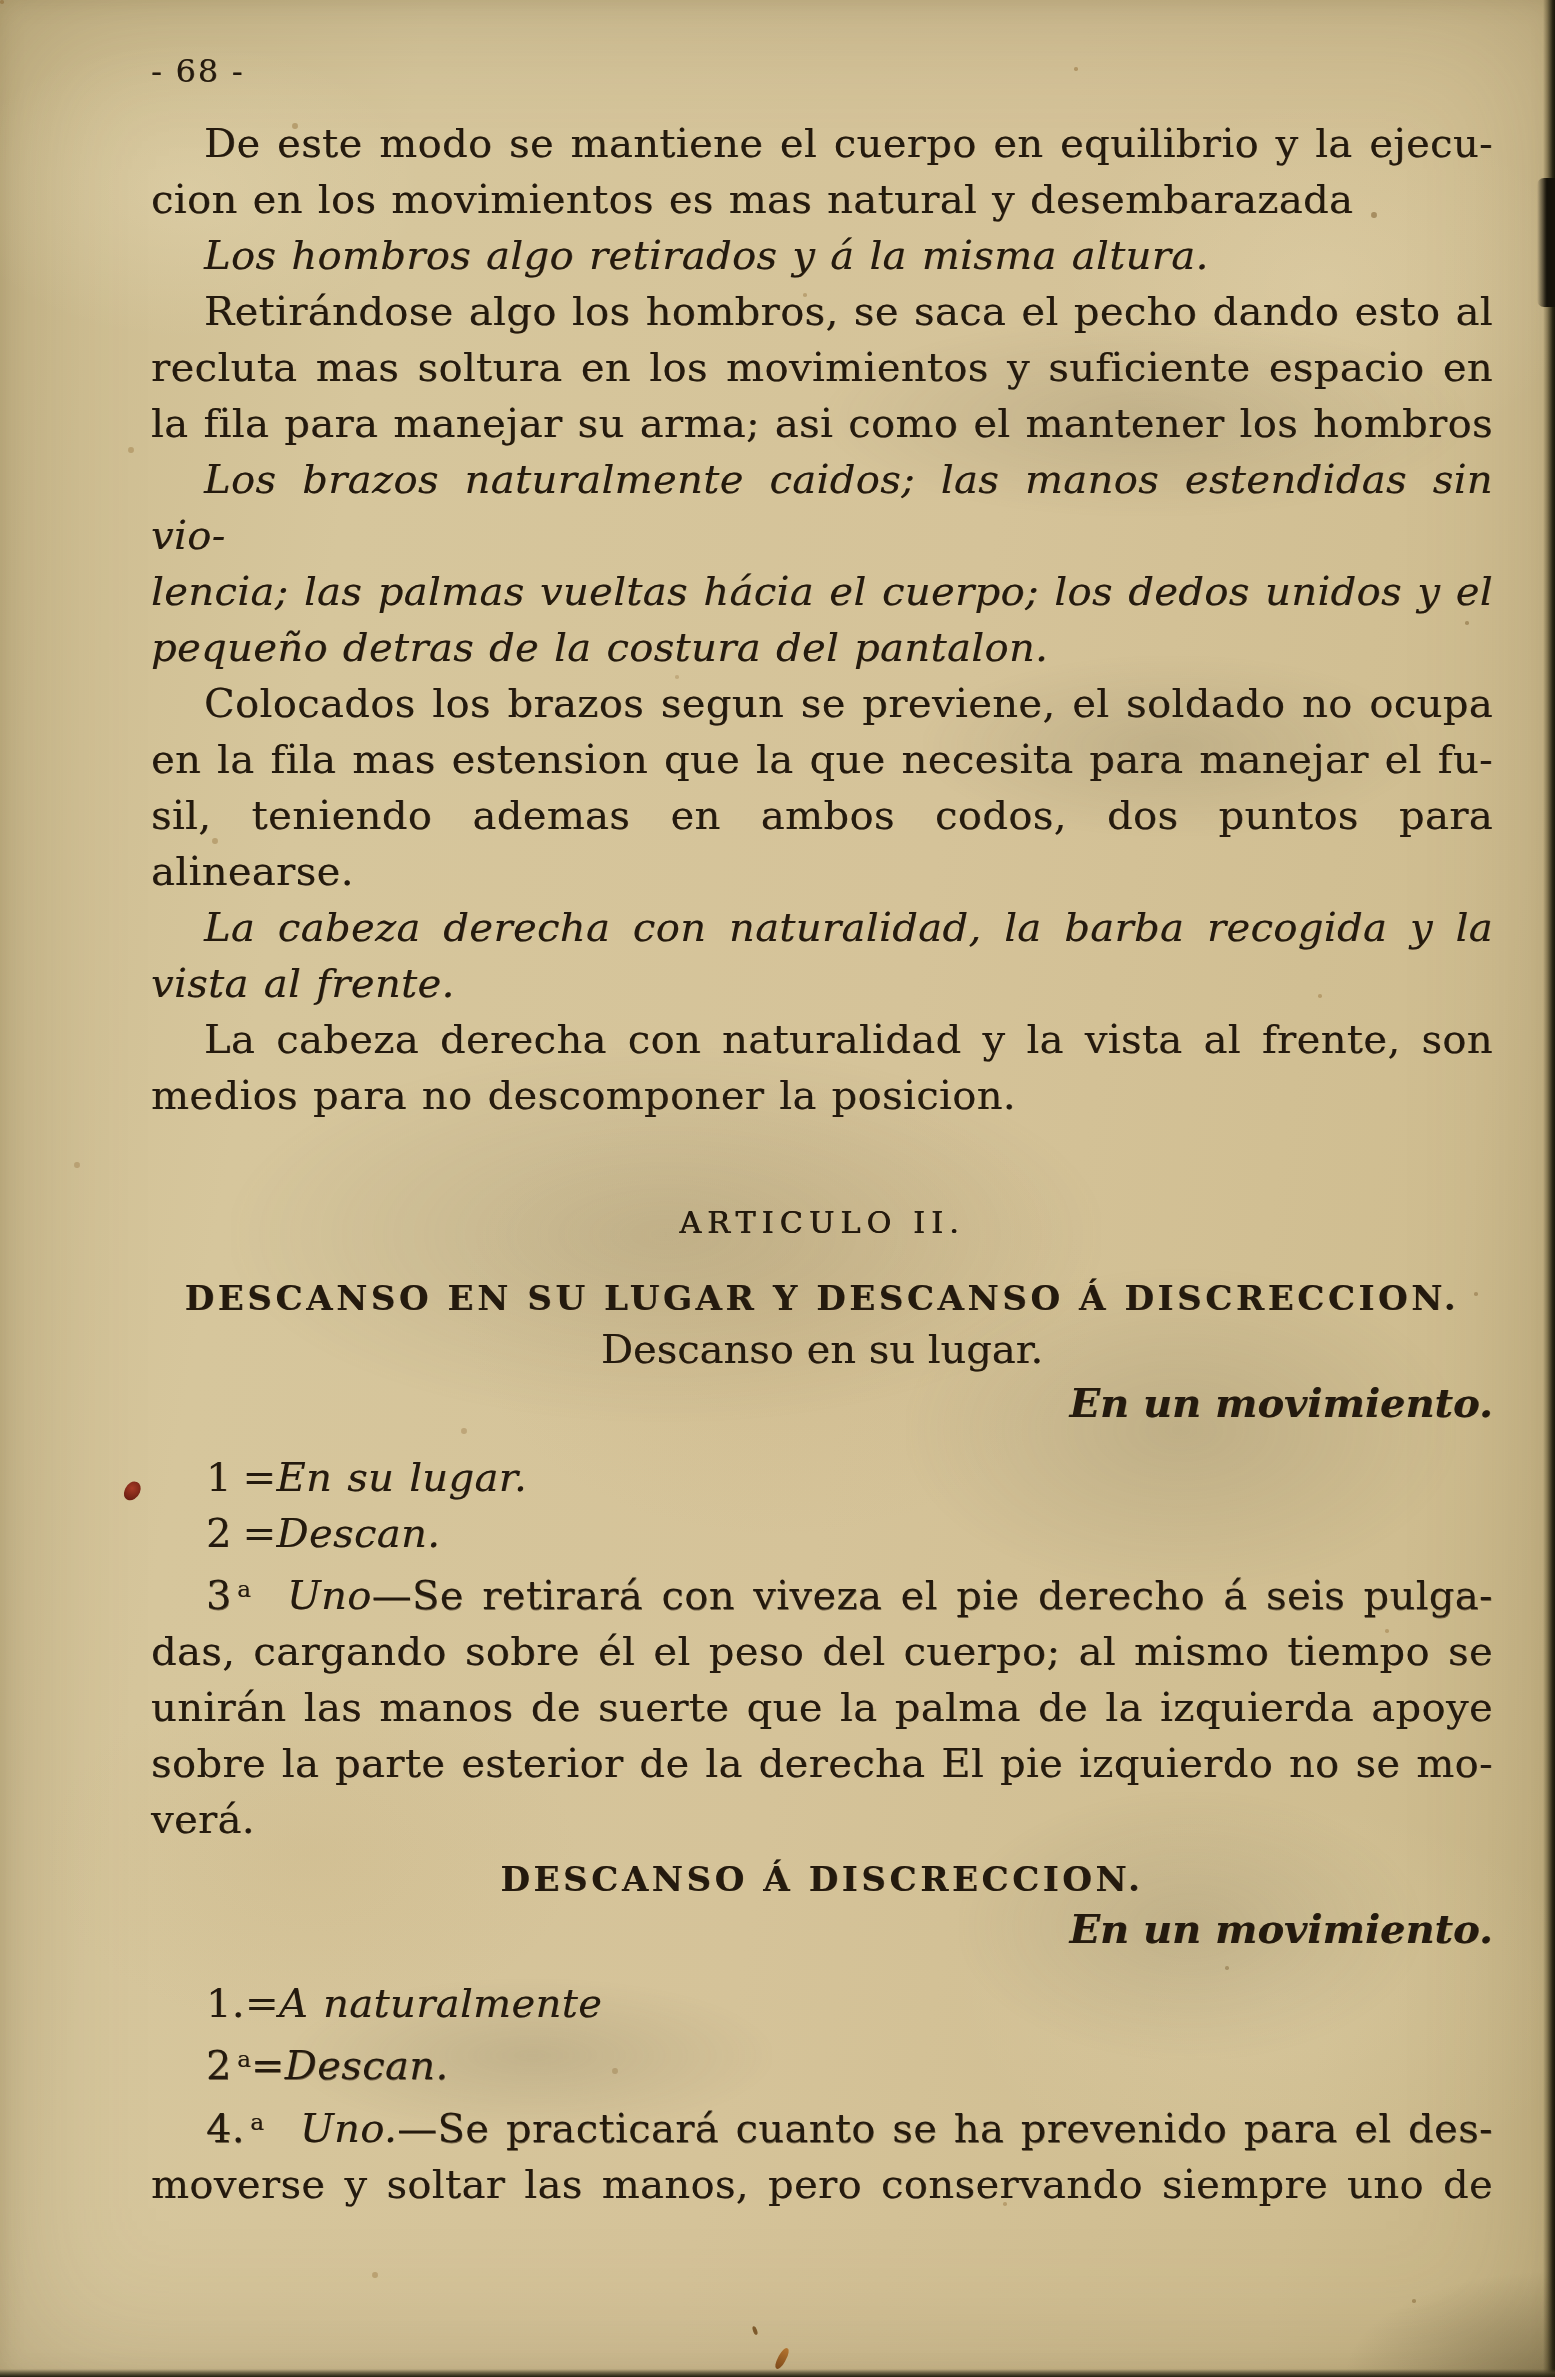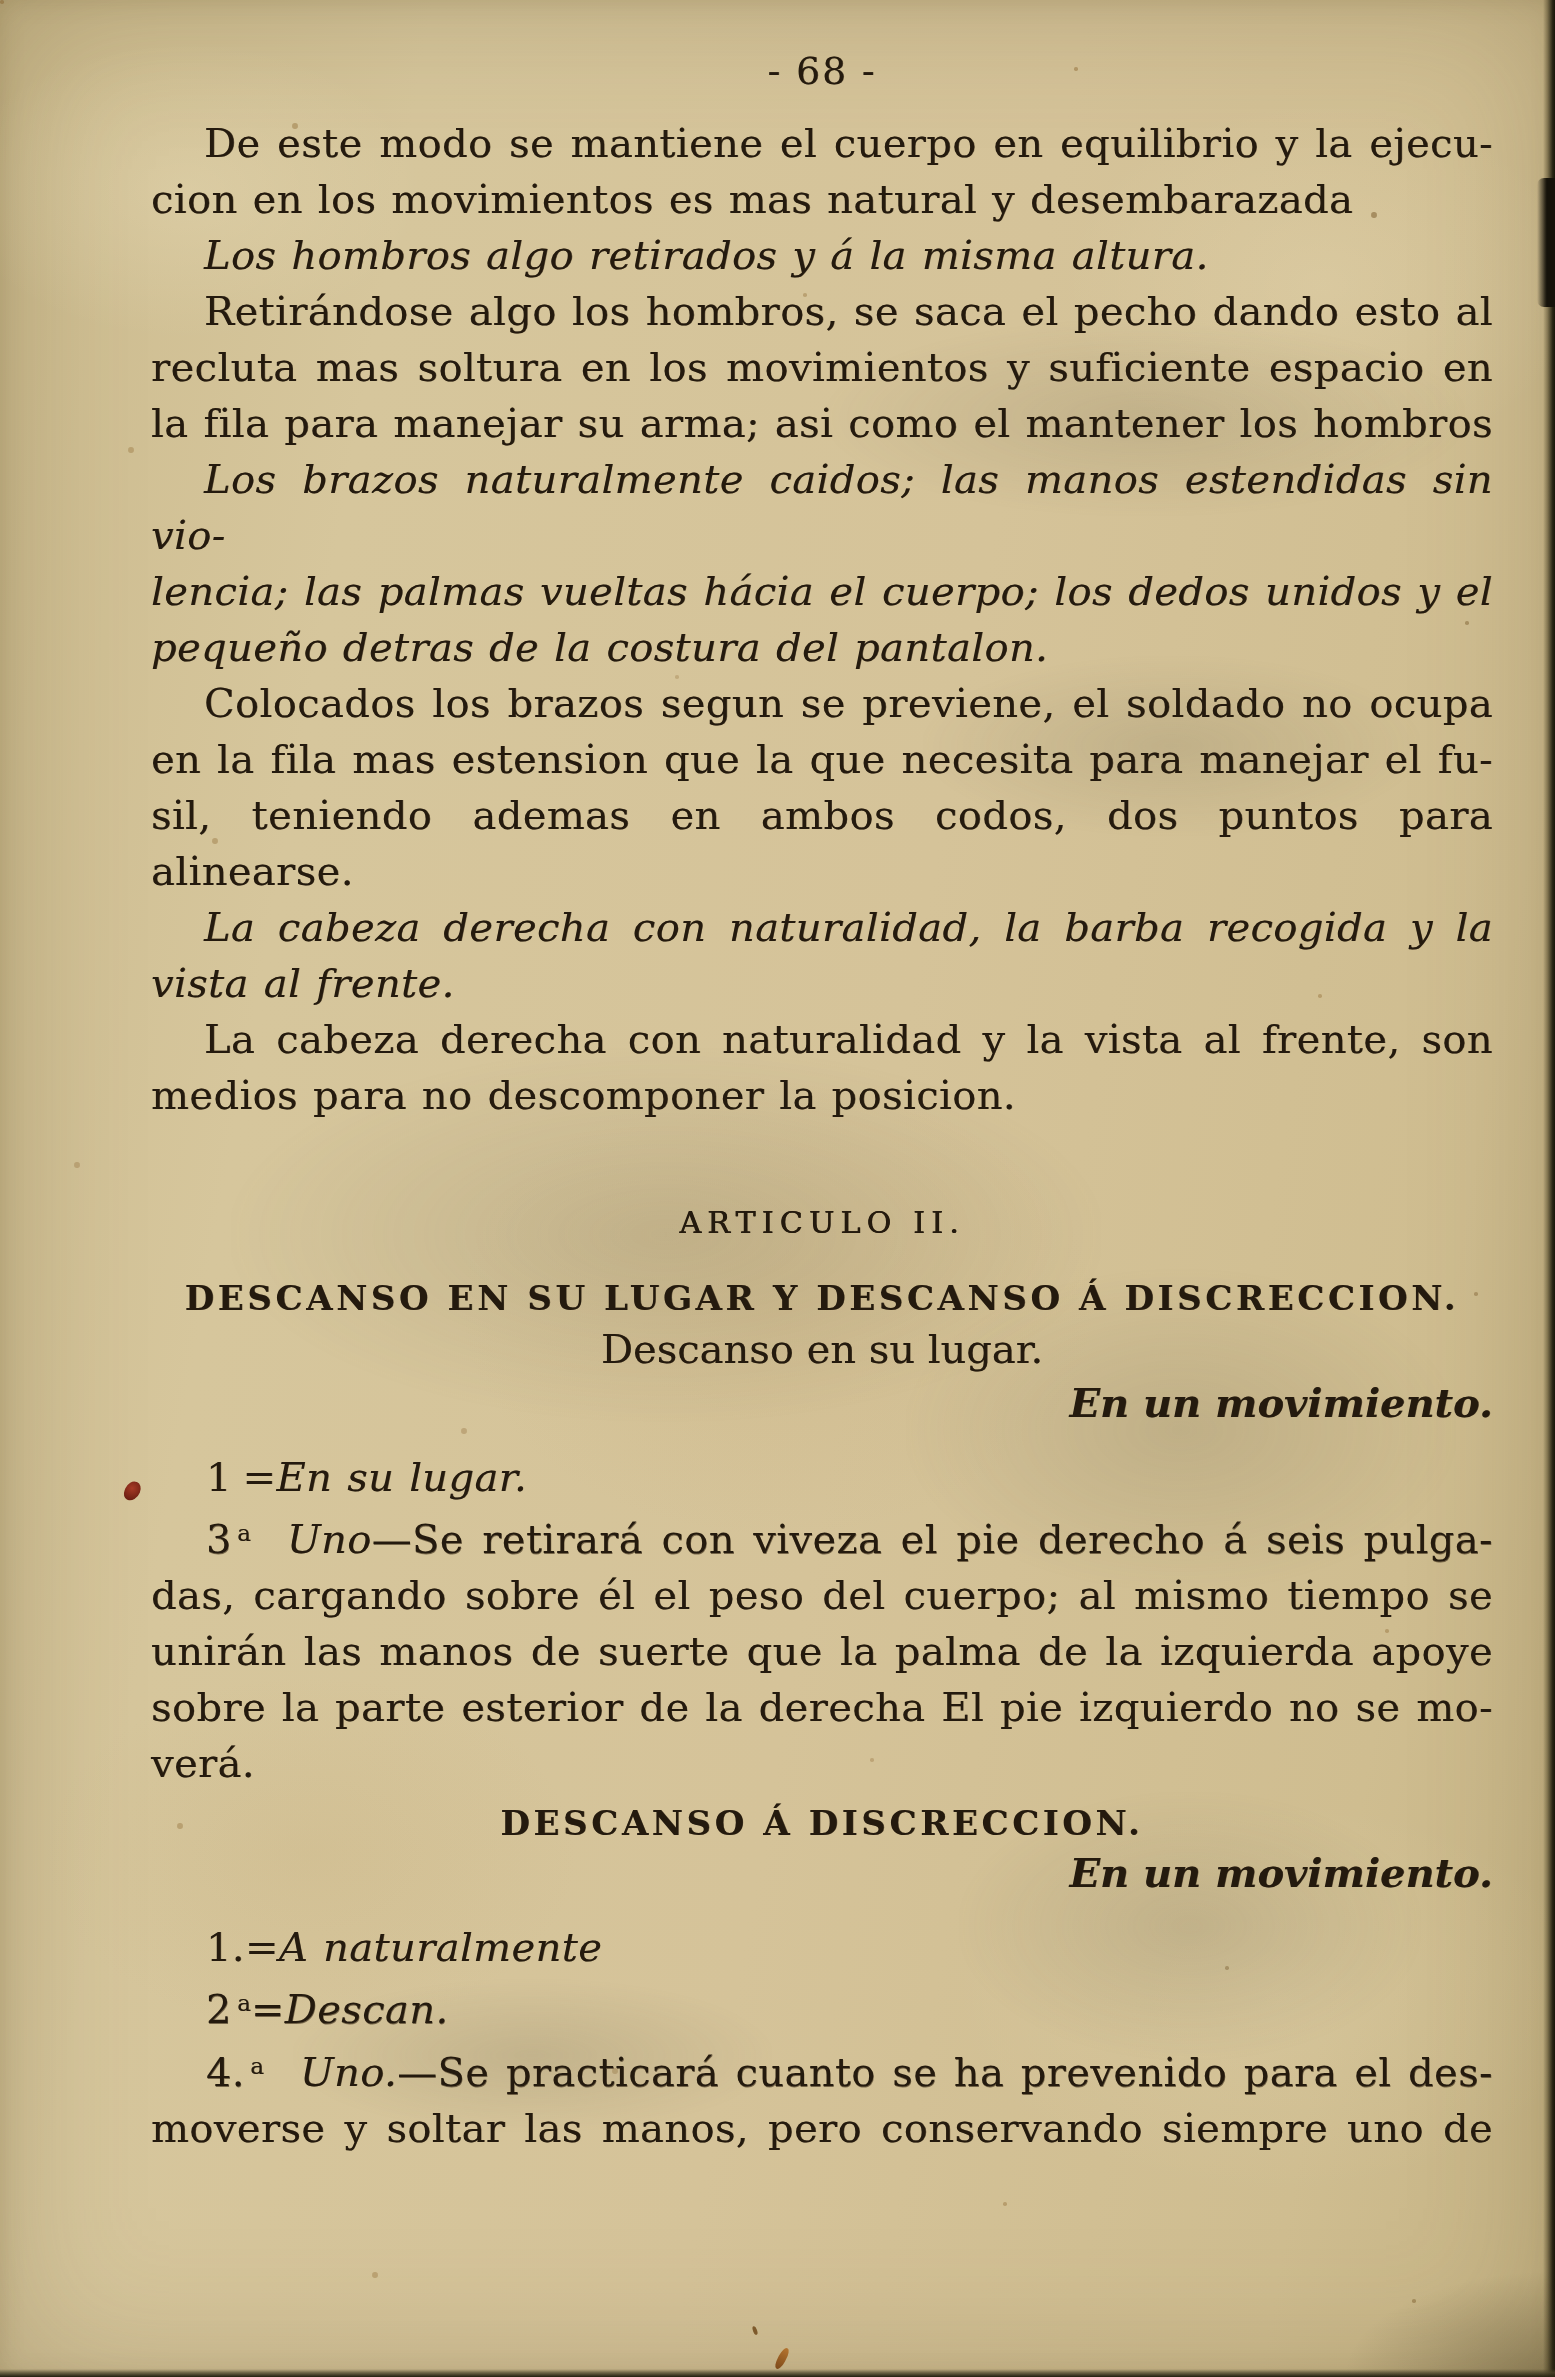--- a/index.html
+++ b/index.html
@@ -74,21 +74,21 @@
   .fleck2{position:absolute;left:753px;top:2326px;width:4.4px;height:9px;
     background:#7e5a2c;border-radius:50%;transform:rotate(-20deg);}
 
   
   .col{position:absolute;left:151px;top:48px;width:1342px;}
   .ink{text-shadow:0.4px 0.4px 0.6px rgba(38,24,8,.55);}
   .ln{font-size:40px;line-height:56px;letter-spacing:0.4px;word-spacing:1.8px;}
   .just{text-align:justify;text-align-last:justify;}
   .ind{text-indent:53px;}
   .it{font-style:italic;}
-  .pagenum{font-size:38px;line-height:46px;text-align:center;letter-spacing:1.8px;margin-bottom:21px;}
+  .pagenum{font-size:32px;line-height:46px;text-align:left;letter-spacing:1.8px;margin-bottom:21px;}
   .h-art{font-size:30px;line-height:53px;text-align:center;letter-spacing:6.2px;margin-top:73px;
          text-shadow:0.7px 0 0 currentColor, 0.4px 0.4px 0.6px rgba(38,24,8,.55);}
   .h-caps{font-size:34px;line-height:43px;text-align:center;letter-spacing:3.6px;font-weight:bold;margin-top:28px;}
   .h-sub{font-size:40px;line-height:50px;text-align:center;margin-top:4px;}
   .h-mov{font-size:40px;line-height:50px;text-align:right;font-weight:bold;margin-top:3.6px;}
   .cmds{margin-top:21px;}
   .cmd{padding-left:55px;}
   .cmd.full{padding-left:0;}
   .num{font-style:normal;}
   .ord{font-size:23px;vertical-align:12.4px;margin-left:5.3px;letter-spacing:0;}
@@ -136,20 +136,21 @@
     <div class="ln just ind">La cabeza derecha con naturalidad y la vista al frente, son</div>
     <div class="ln">medios para no descomponer la posicion.</div>
 
     <div class="h-art">ARTICULO II.</div>
     <div class="h-caps">DESCANSO EN SU LUGAR Y DESCANSO Á DISCRECCION.</div>
     <div class="h-sub">Descanso en su lugar.</div>
     <div class="h-mov it">En un movimiento.</div>
 
     <div class="cmds">
       <div class="ln cmd"><span class="num">1</span><span class="it g12">=En su lugar.</span></div>
+      <div class="ln cmd"><span class="num">2</span><span class="it g12">=Descan.</span></div>
       <div class="ln cmd just"><span class="num">3</span><sup class="ord">a</sup><span class="it g40">Uno</span><span>—Se retirará con viveza el pie derecho á seis pulga-</span></div>
       <div class="ln cmd full just">das, cargando sobre él el peso  del cuerpo; al mismo tiempo se</div>
       <div class="ln cmd full just">unirán las manos de suerte que la palma de la izquierda apoye</div>
       <div class="ln cmd full just">sobre la parte esterior de la derecha El pie izquierdo no se mo-</div>
       <div class="ln cmd full">verá.</div>
     </div>
 
     <div class="h-caps mt12">DESCANSO Á DISCRECCION.</div>
     <div class="h-mov it">En un movimiento.</div>
 

